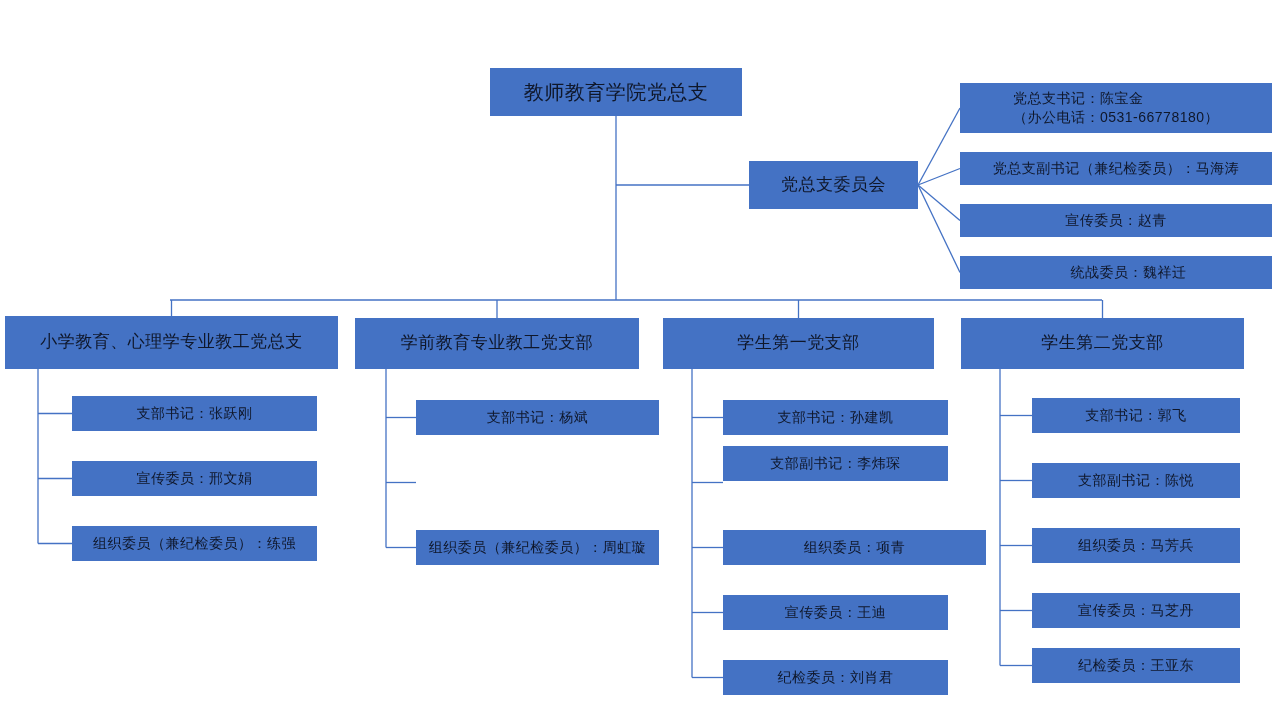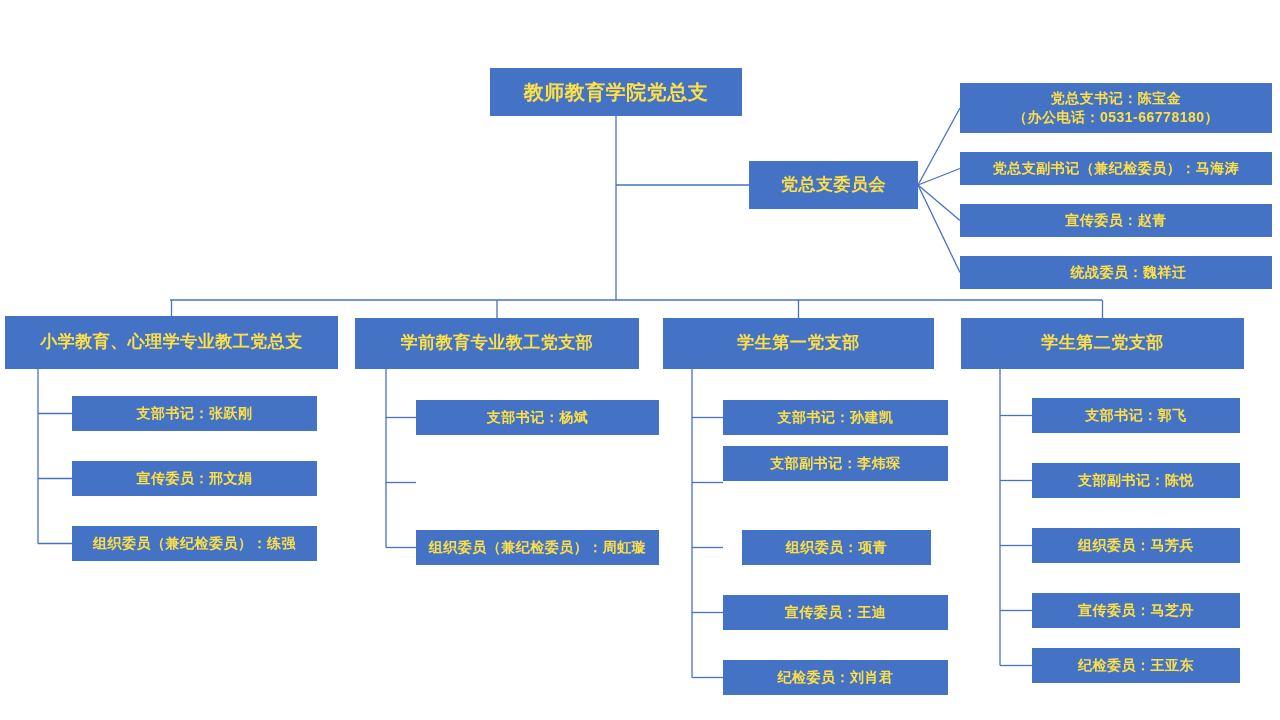--- a/index.html
+++ b/index.html
@@ -13,30 +13,29 @@
   #chart-canvas {
     position: relative;
     width: 1280px;
     height: 720px;
     background: #ffffff;
     overflow: hidden;
   }
   .node {
     position: absolute;
     background: #4472C4;
-    color: #fde047;
+    color: #0f172a;
     display: flex;
     align-items: center;
     justify-content: center;
-    text-align: center;
     box-sizing: border-box;
     line-height: 1.35;
     letter-spacing: 0.5px;
     white-space: pre-line;
-    font-weight: 700;
+    font-weight: 400;
   }
   .node.root     { font-size: 20px; }
   .node.level2   { font-size: 17px; }
   .node.dept     { font-size: 17px; }
   .node.detail   { font-size: 14px; }
   .node.detail-multiline { font-size: 14px; }
   .node.member   { font-size: 14px; }
 
   svg#connectors {
     position: absolute;
@@ -107,21 +106,21 @@
   <div class="node member" style="left: 72px; top: 461px; width: 245px; height: 35px;">宣传委员：邢文娟</div>
   <div class="node member" style="left: 72px; top: 526px; width: 245px; height: 35px;">组织委员（兼纪检委员）：练强</div>
 
   <div class="node dept" style="left: 355px; top: 318px; width: 284px; height: 51px;">学前教育专业教工党支部</div>
   <div class="node member" style="left: 416px; top: 400px; width: 243px; height: 35px;">支部书记：杨斌</div>
   <div class="node member" style="left: 416px; top: 530px; width: 243px; height: 35px;">组织委员（兼纪检委员）：周虹璇</div>
 
   <div class="node dept" style="left: 663px; top: 318px; width: 271px; height: 51px;">学生第一党支部</div>
   <div class="node member" style="left: 723px; top: 400px; width: 225px; height: 35px;">支部书记：孙建凯</div>
   <div class="node member" style="left: 723px; top: 446px; width: 225px; height: 35px;">支部副书记：李炜琛</div>
-  <div class="node member" style="left: 723px; top: 530px; width: 189px; height: 35px; margin-left: 19px;">组织委员：项青</div>
+  <div class="node member" style="left: 723px; top: 530px; width: 263px; height: 35px;">组织委员：项青</div>
   <div class="node member" style="left: 723px; top: 595px; width: 225px; height: 35px;">宣传委员：王迪</div>
   <div class="node member" style="left: 723px; top: 660px; width: 225px; height: 35px;">纪检委员：刘肖君</div>
 
   <div class="node dept" style="left: 961px; top: 318px; width: 283px; height: 51px;">学生第二党支部</div>
   <div class="node member" style="left: 1032px; top: 398px; width: 208px; height: 35px;">支部书记：郭飞</div>
   <div class="node member" style="left: 1032px; top: 463px; width: 208px; height: 35px;">支部副书记：陈悦</div>
   <div class="node member" style="left: 1032px; top: 528px; width: 208px; height: 35px;">组织委员：马芳兵</div>
   <div class="node member" style="left: 1032px; top: 593px; width: 208px; height: 35px;">宣传委员：马芝丹</div>
   <div class="node member" style="left: 1032px; top: 648px; width: 208px; height: 35px;">纪检委员：王亚东</div>
 

